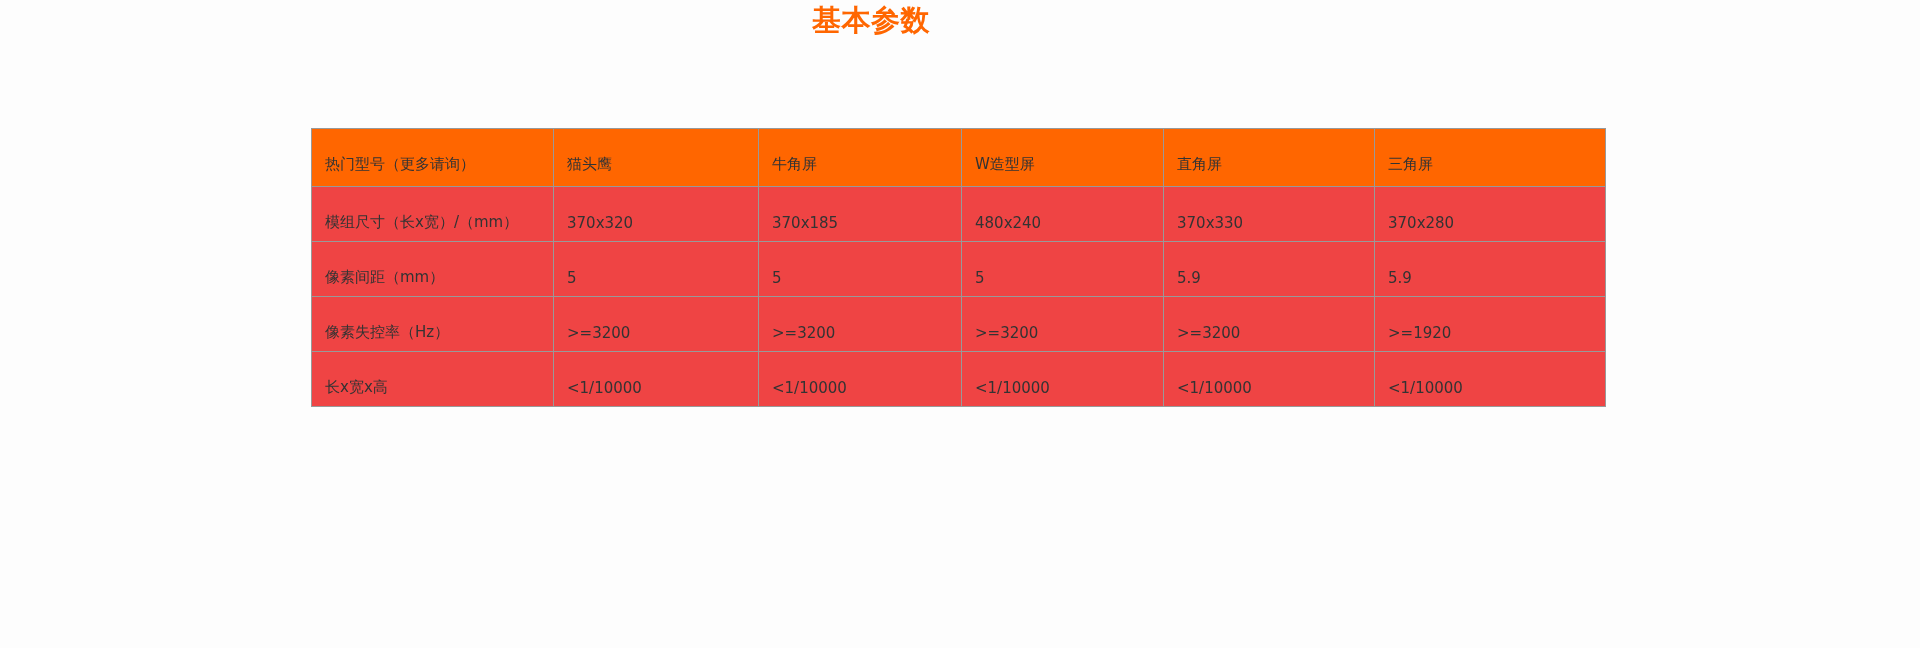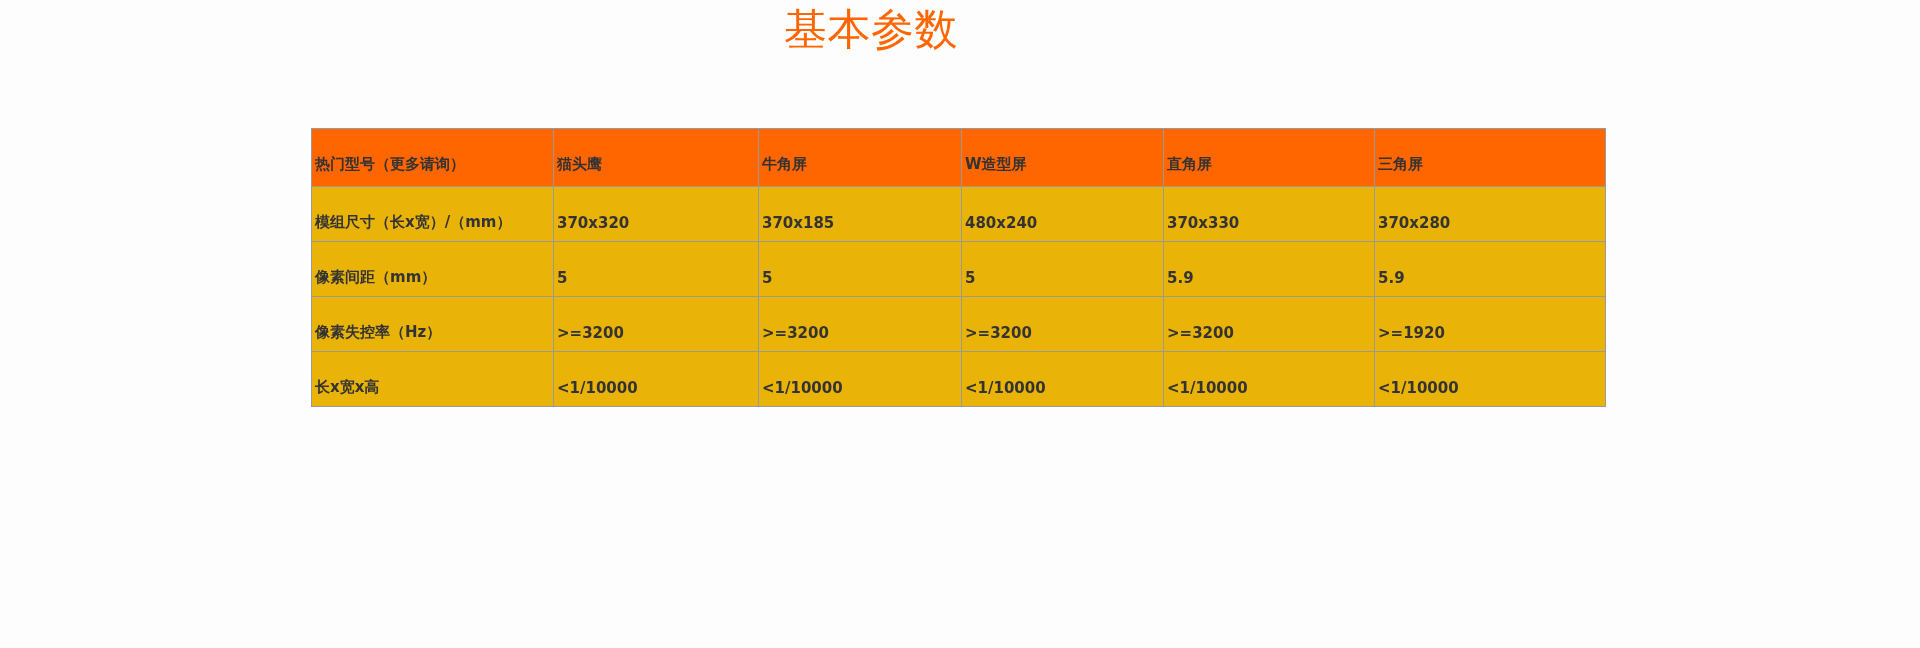--- a/index.html
+++ b/index.html
@@ -13,22 +13,22 @@
     font-family: "DejaVu Sans", "Liberation Sans", sans-serif;
     color: #333333;
   }
   .page-title {
     position: absolute;
     top: 1px;
     left: 0;
     width: 1742px;
     margin: 0;
     text-align: center;
-    font-size: 43px;
-    font-weight: 400;
+    font-size: 29px;
+    font-weight: 700;
     color: #ff6600;
     letter-spacing: 0.5px;
     white-space: nowrap;
   }
   table.spec-table {
     position: absolute;
     left: 311px;
     top: 128px;
     width: 1294px;
     table-layout: fixed;
@@ -39,32 +39,32 @@
   .spec-table col.c0 { width: 242px; }
   .spec-table col.c1 { width: 205px; }
   .spec-table col.c2 { width: 203px; }
   .spec-table col.c3 { width: 202px; }
   .spec-table col.c4 { width: 211px; }
   .spec-table col.c5 { width: 231px; }
   .spec-table th, .spec-table td {
     border: 1px solid #999999;
     vertical-align: bottom;
     text-align: left;
-    font-weight: bold;
-    padding: 0 2px 9px 3px;
+    font-weight: normal;
+    padding: 0 2px 9px 13px;
     white-space: nowrap;
     overflow: hidden;
   }
   .spec-table thead th {
     background: #ff6600;
     height: 58px;
     color: #333333;
     padding-bottom: 12px;
   }
-  .spec-table tbody td { height: 55px; background: #eab308; }
+  .spec-table tbody td { height: 55px; background: #ef4444; }
 </style>
 </head>
 <body>
 
 <h1 class="page-title">基本参数</h1>
 
 <table class="spec-table">
   <colgroup>
     <col class="c0">
       <col class="c1">

